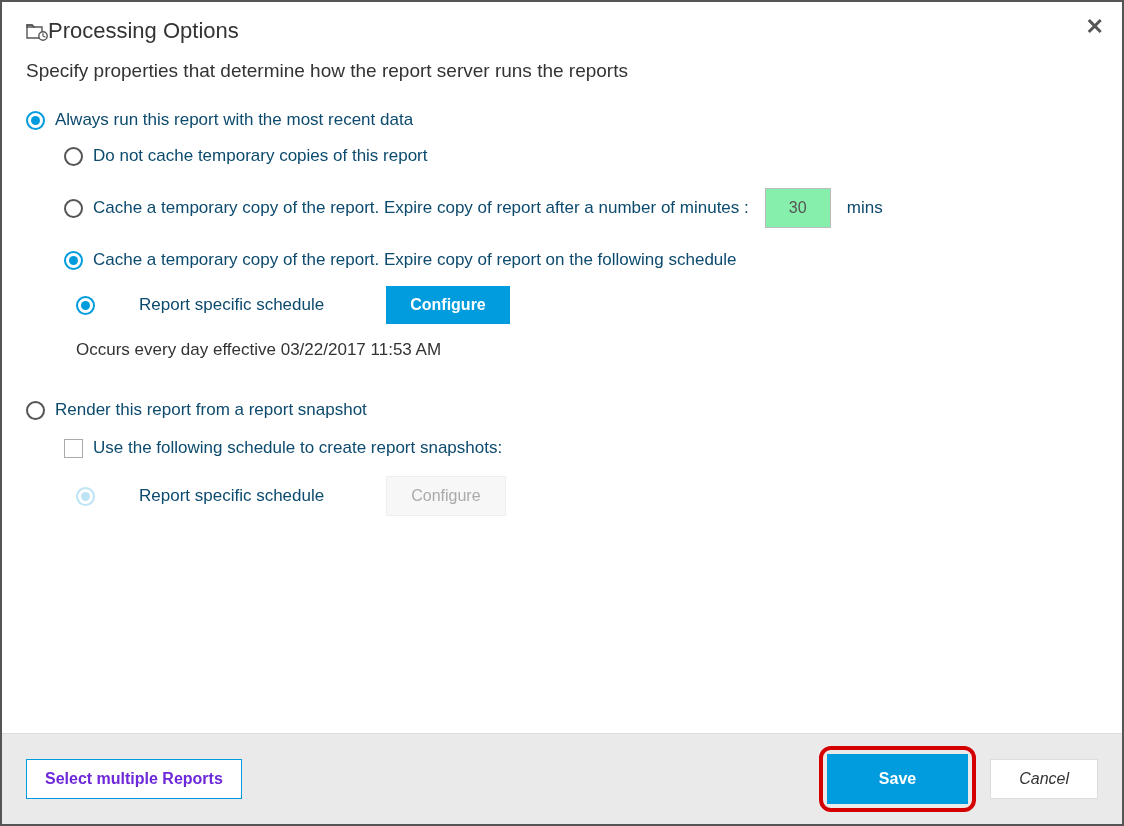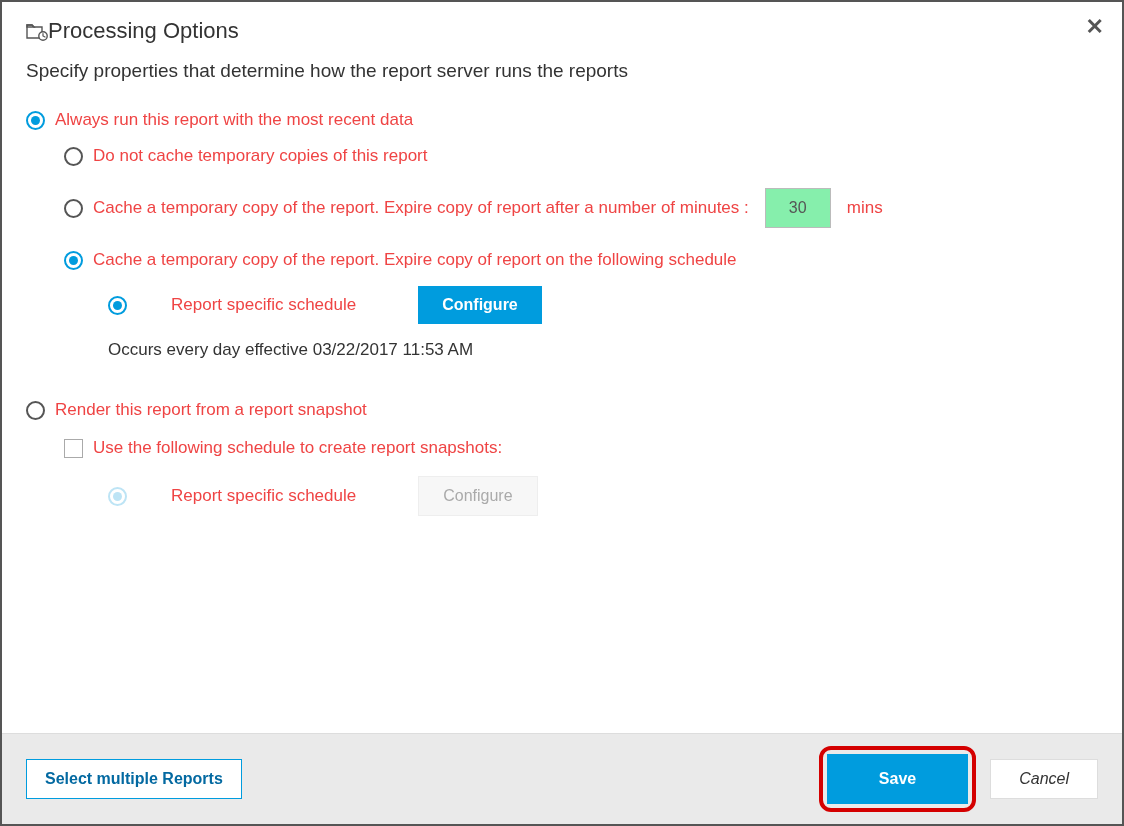--- a/index.html
+++ b/index.html
@@ -51,21 +51,21 @@
       color: #333;
       margin-bottom: 28px;
     }
     .option-row {
       display: flex;
       align-items: center;
       gap: 10px;
       margin-bottom: 16px;
     }
     .indent-1 { margin-left: 38px; }
-    .indent-2 { margin-left: 82px; gap: 44px; }
+    .indent-2 { margin-left: 50px; gap: 44px; }
     .radio {
       width: 19px;
       height: 19px;
       border: 2px solid #555;
       border-radius: 50%;
       display: inline-flex;
       align-items: center;
       justify-content: center;
       flex-shrink: 0;
       cursor: pointer;
@@ -94,21 +94,21 @@
     .checkbox {
       width: 19px;
       height: 19px;
       border: 1px solid #aaa;
       flex-shrink: 0;
       cursor: pointer;
       background: #fff;
     }
     .label-text {
       font-size: 17px;
-      color: #ef4444;
+      color: #0c4a6e;
     }
     .minutes-input {
       width: 66px;
       height: 40px;
       border: 1px solid #bbb;
       background: #86efac;
       text-align: center;
       font-size: 16px;
       color: #555;
       margin: 0 6px;
@@ -144,21 +144,21 @@
       justify-content: space-between;
     }
     .footer-right {
       display: flex;
       gap: 14px;
       align-items: center;
     }
     .btn-link {
       background: #fff;
       border: 1px solid #009cde;
-      color: #0369a1;
+      color: #6d28d9;
       padding: 10px 18px;
       font-size: 16px;
       font-weight: 600;
       cursor: pointer;
     }
     .btn-cancel {
       background: #fff;
       border: 1px solid #ddd;
       color: #333;
       padding: 10px 28px;

